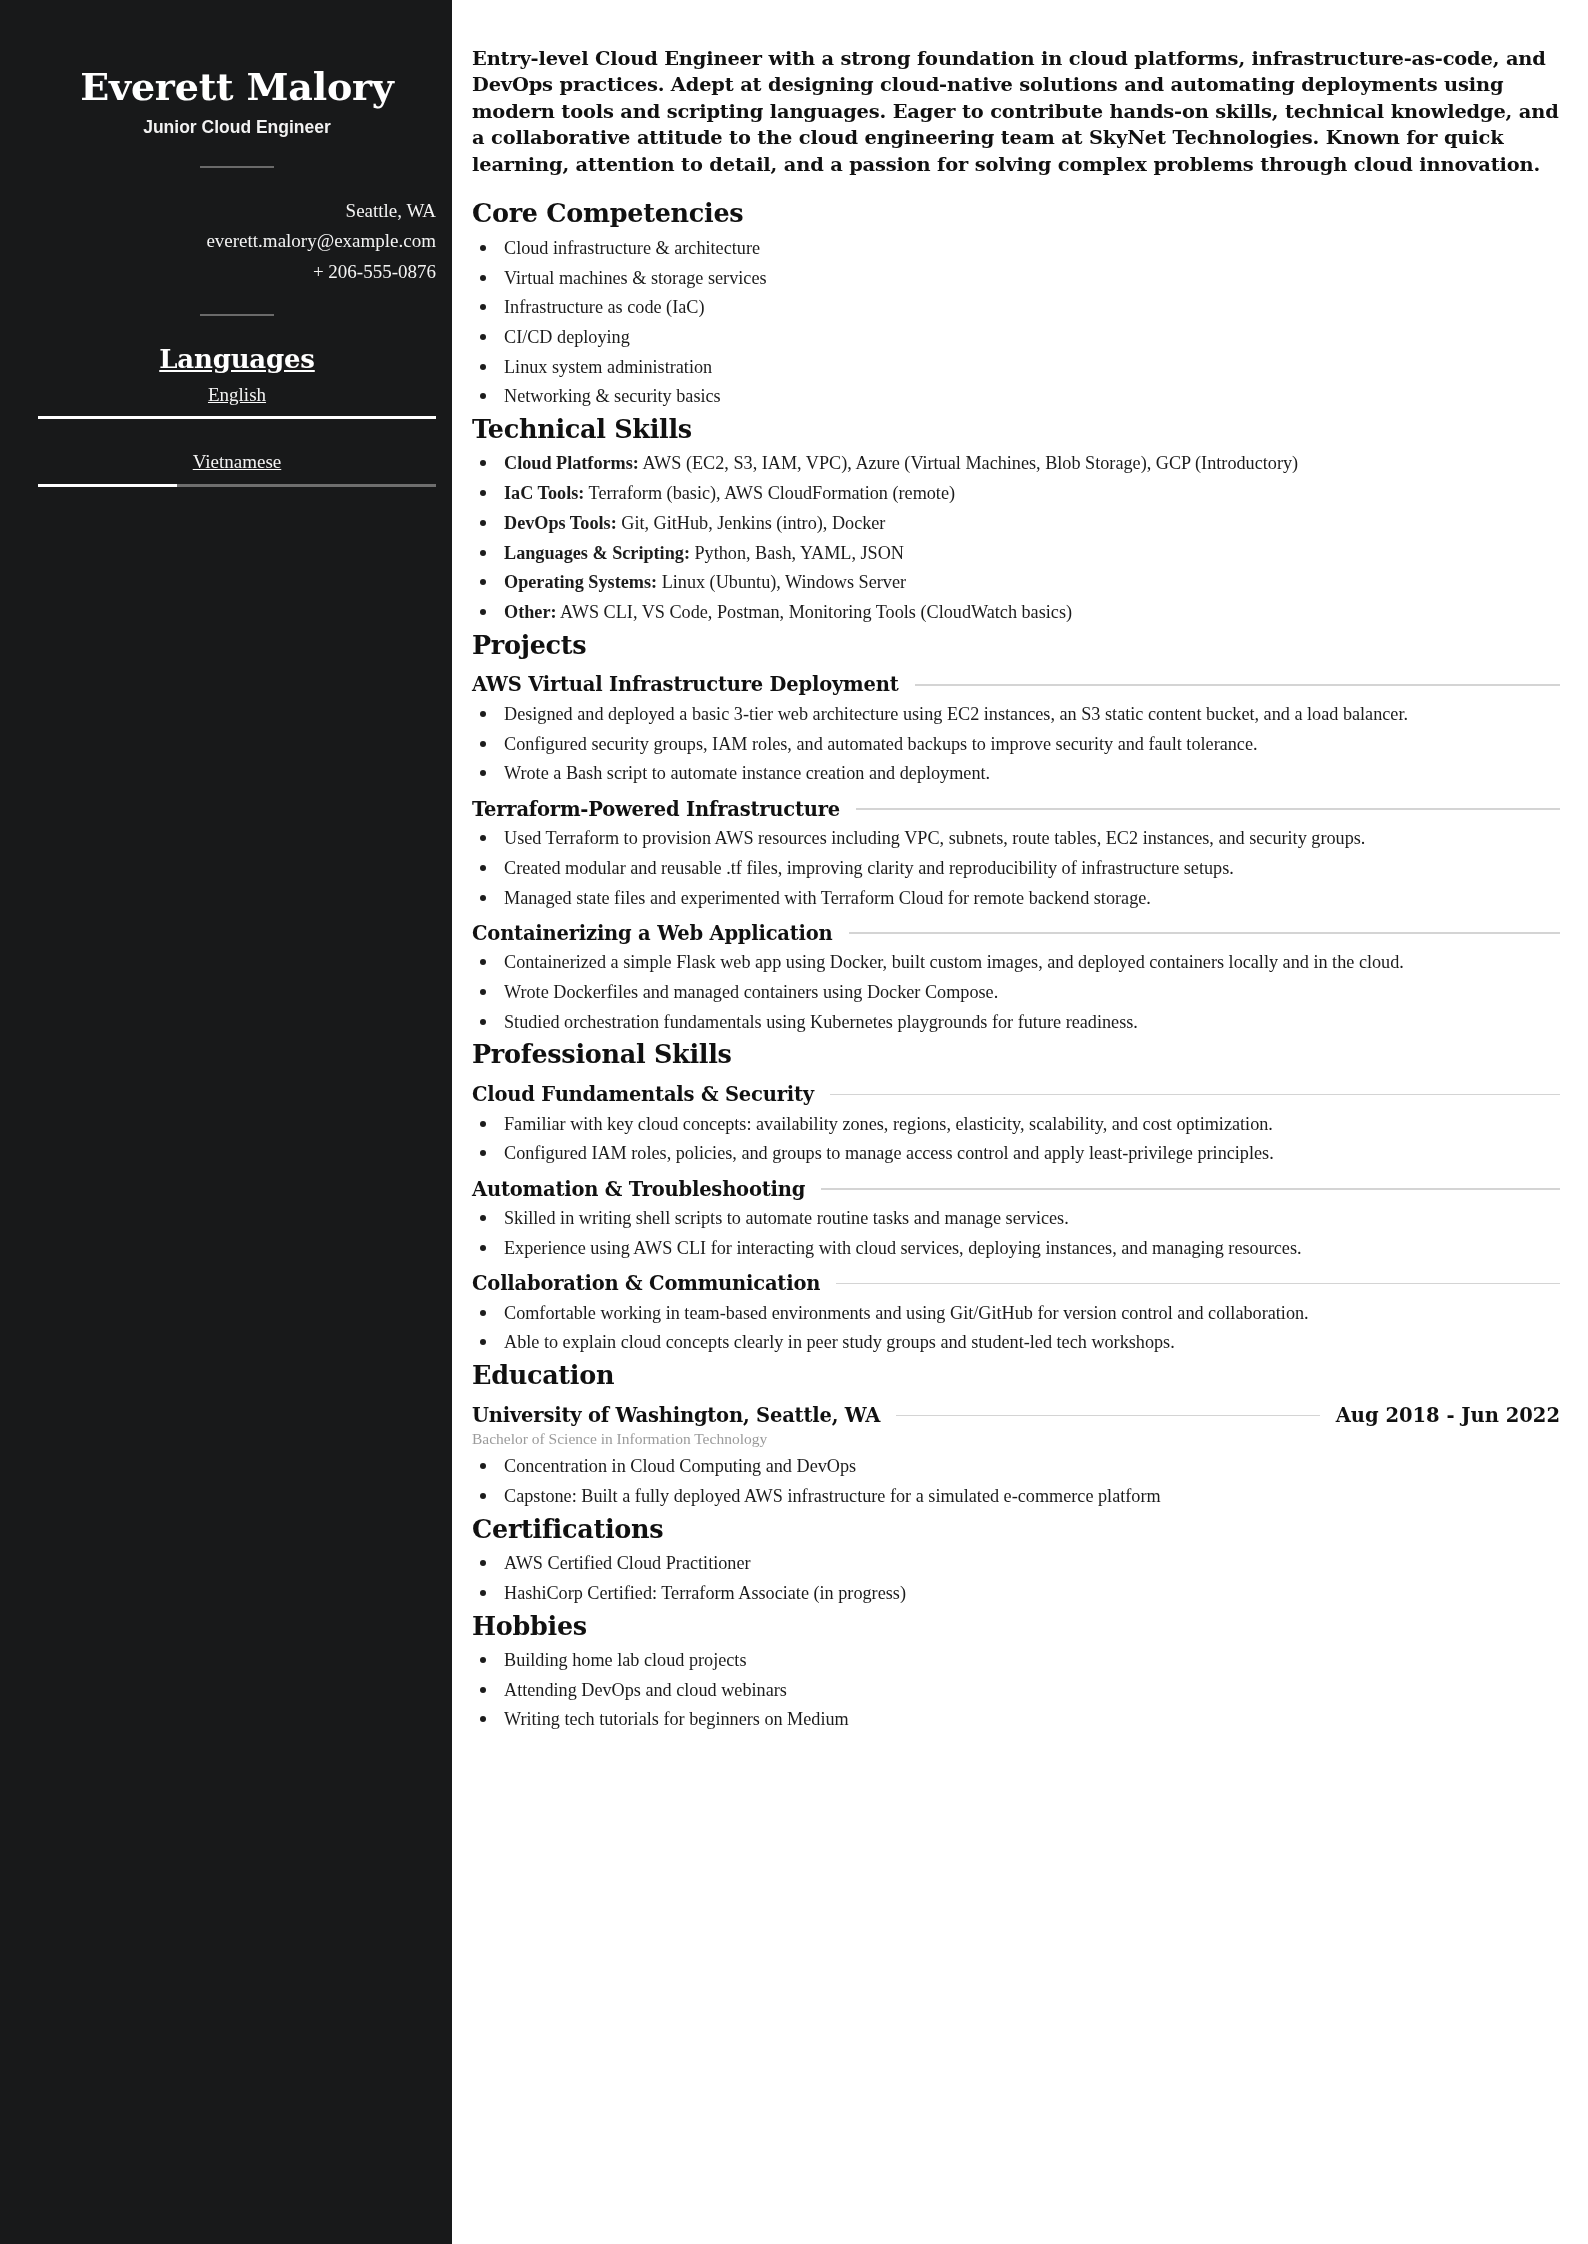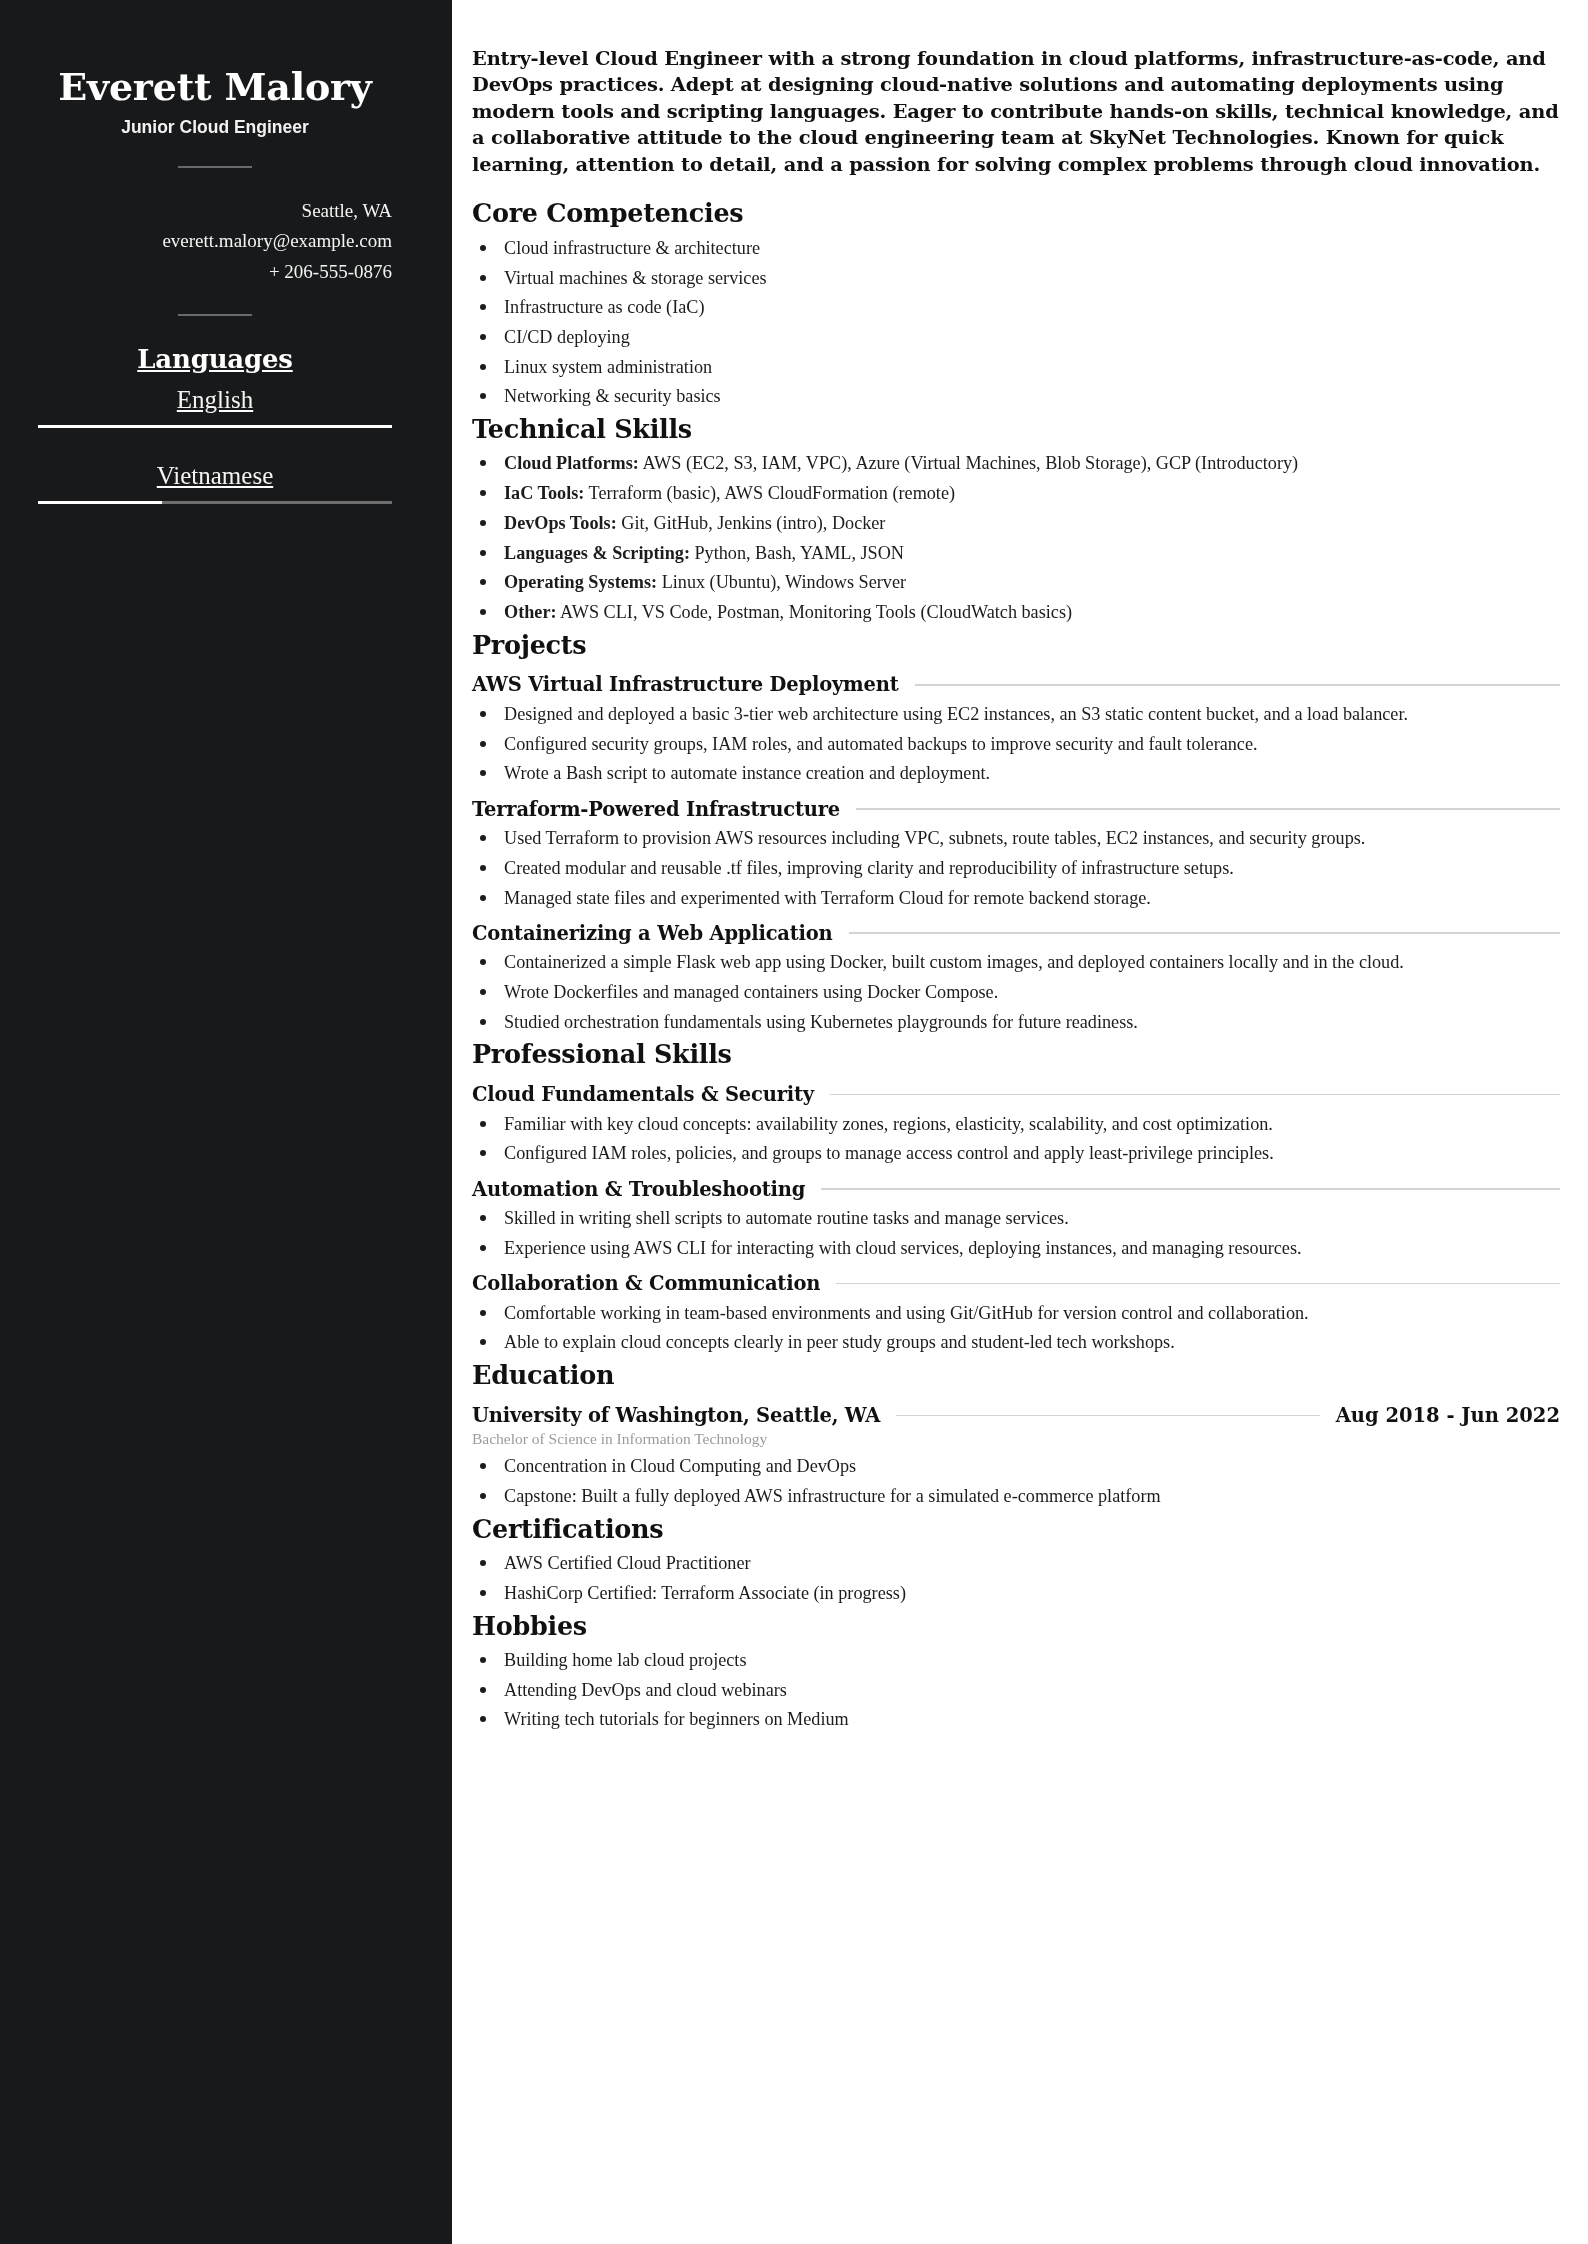--- a/index.html
+++ b/index.html
@@ -22,21 +22,21 @@
     background: #ffffff;
     overflow: hidden;
   }
 
   
   .sidebar {
     width: 452px;
     flex: 0 0 452px;
     background: #18191a;
     color: #ffffff;
-    padding: 48px 60px 40px 38px;
+    padding: 48px 16px 40px 38px;
     text-align: center;
   }
   .name {
     font-family: "DejaVu Serif", "Liberation Serif", serif;
     font-size: 38px;
     font-weight: 700;
     line-height: 1.12;
     letter-spacing: -0.2px;
     color: #ffffff;
     margin-top: 18px;
@@ -67,21 +67,21 @@
     font-family: "DejaVu Serif", "Liberation Serif", serif;
     font-size: 26px;
     font-weight: 700;
     color: #ffffff;
     margin-bottom: 8px;
     letter-spacing: -0.2px;
   }
   .lang-block { margin-top: 2px; text-decoration: underline; }
   .lang-item { margin-bottom: 30px; }
   .lang-name {
-    font-size: 25px;
+    font-size: 19px;
     line-height: 1.4;
     color: #f4f4f4;
     margin-bottom: 8px;
   }
   .lang-bar {
     position: relative;
     width: 100%;
     height: 3px;
     background: #6e6e6e;
   }

